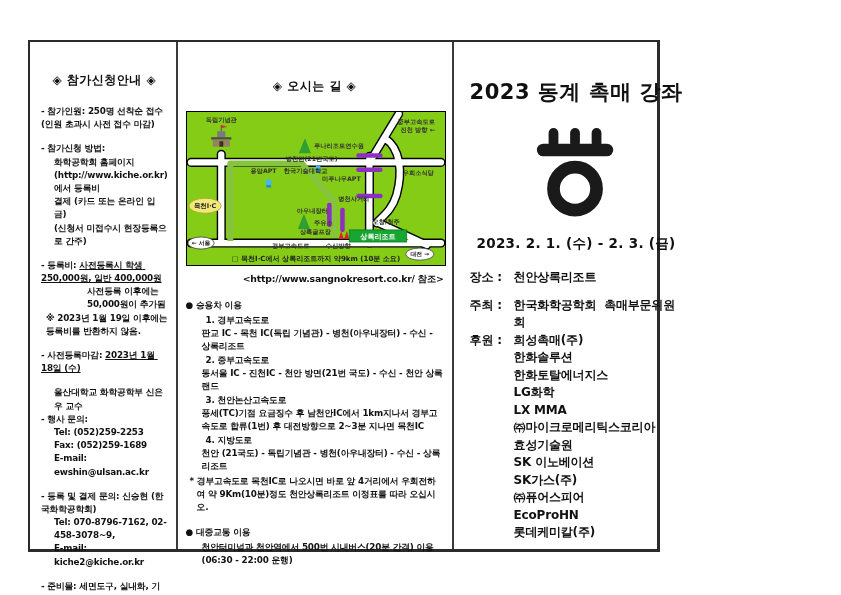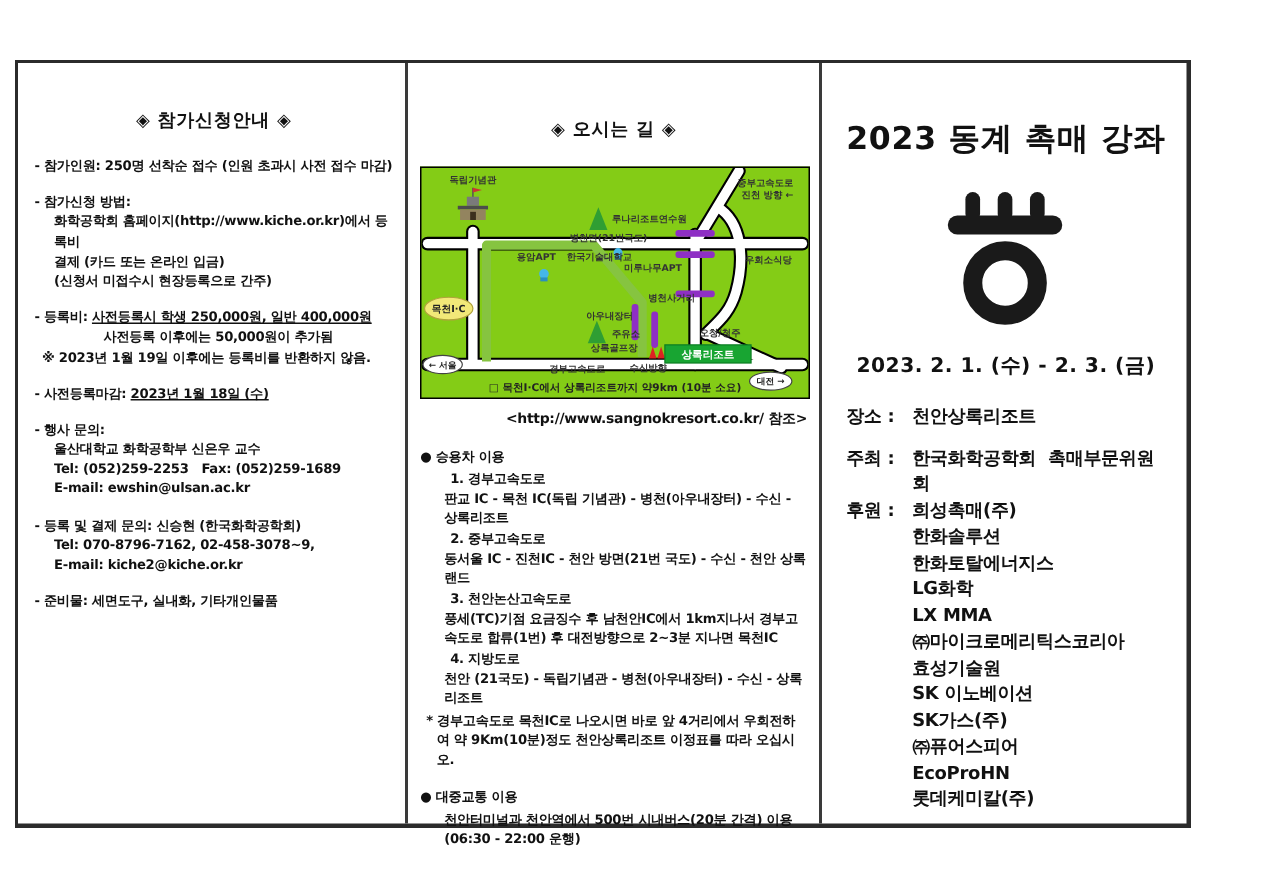--- a/index.html
+++ b/index.html
@@ -1,21 +1,21 @@
 <!DOCTYPE html>
 <html><head>
 <meta charset="utf-8">
 <style>
   html,body{margin:0;padding:0;background:#fff;}
   body{
     width:841px;height:595px;position:relative;overflow:hidden;
     font-family:"DejaVu Sans","Liberation Sans",sans-serif;color:#111;
   }
   .sheet{
-    position:absolute;left:10px;top:40px;width:784px;height:512px;
+    position:absolute;left:28px;top:40px;width:632px;height:512px;
     box-sizing:border-box;background:#fff;
     border:2px solid #2b2b2b;border-right-width:3px;border-bottom-width:3px;
     display:flex;
   }
   .col{box-sizing:border-box;height:100%;}
   .col-left{width:259px;padding:30px 8px 8px 11px;}
   .col-mid{width:278px;border-left:2px solid #3a3a3a;border-right:2px solid #3a3a3a;padding:36px 8px 8px 8px;}
   .col-right{flex:1;padding:36px 14px 8px 16px;}
 
   
@@ -73,22 +73,22 @@
       <div class="line"><span>- 등록비: </span><span class="u">사전등록시 학생 250,000원, 일반 400,000원</span></div>
       <div class="line cont-deep">사전등록 이후에는 50,000원이 추가됨</div>
       <div class="line cont-note">※ 2023년 1월 19일 이후에는 등록비를 반환하지 않음.</div>
     </div>
 
     <div class="item">
       <div class="line"><span>- 사전등록마감: </span><span class="u">2023년 1월 18일 (수)</span></div>
     </div>
 
     <div class="item">
+      <div class="line cont">울산대학교 화학공학부 신은우 교수</div>
       <div class="line">- 행사 문의:</div>
-      <div class="line cont">울산대학교 화학공학부 신은우 교수</div>
       <div class="line cont">Tel: (052)259-2253   Fax: (052)259-1689</div>
       <div class="line cont">E-mail: ewshin@ulsan.ac.kr</div>
     </div>
 
     <div class="item">
       <div class="line">- 등록 및 결제 문의: 신승현 (한국화학공학회)</div>
       <div class="line cont">Tel: 070-8796-7162, 02-458-3078~9,</div>
       <div class="line cont">E-mail: kiche2@kiche.or.kr</div>
     </div>
 

